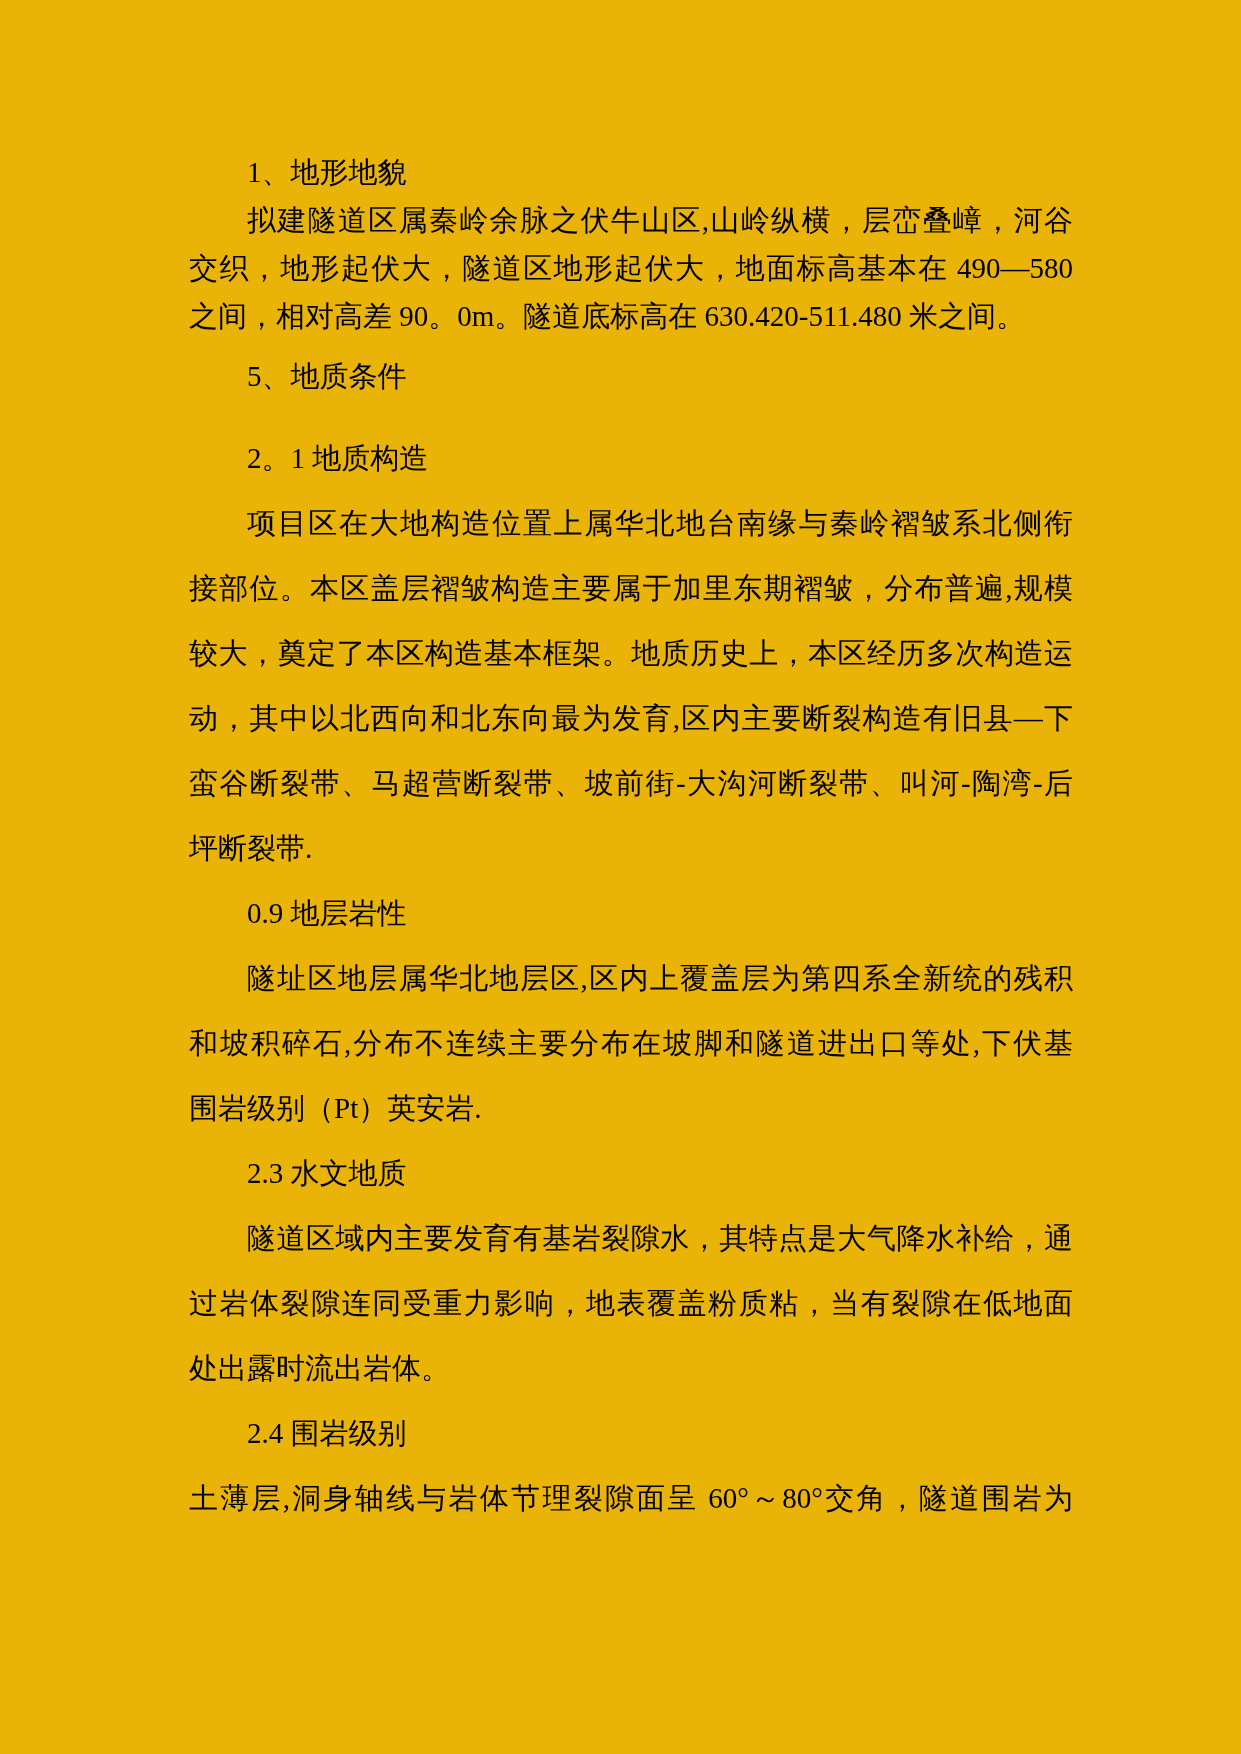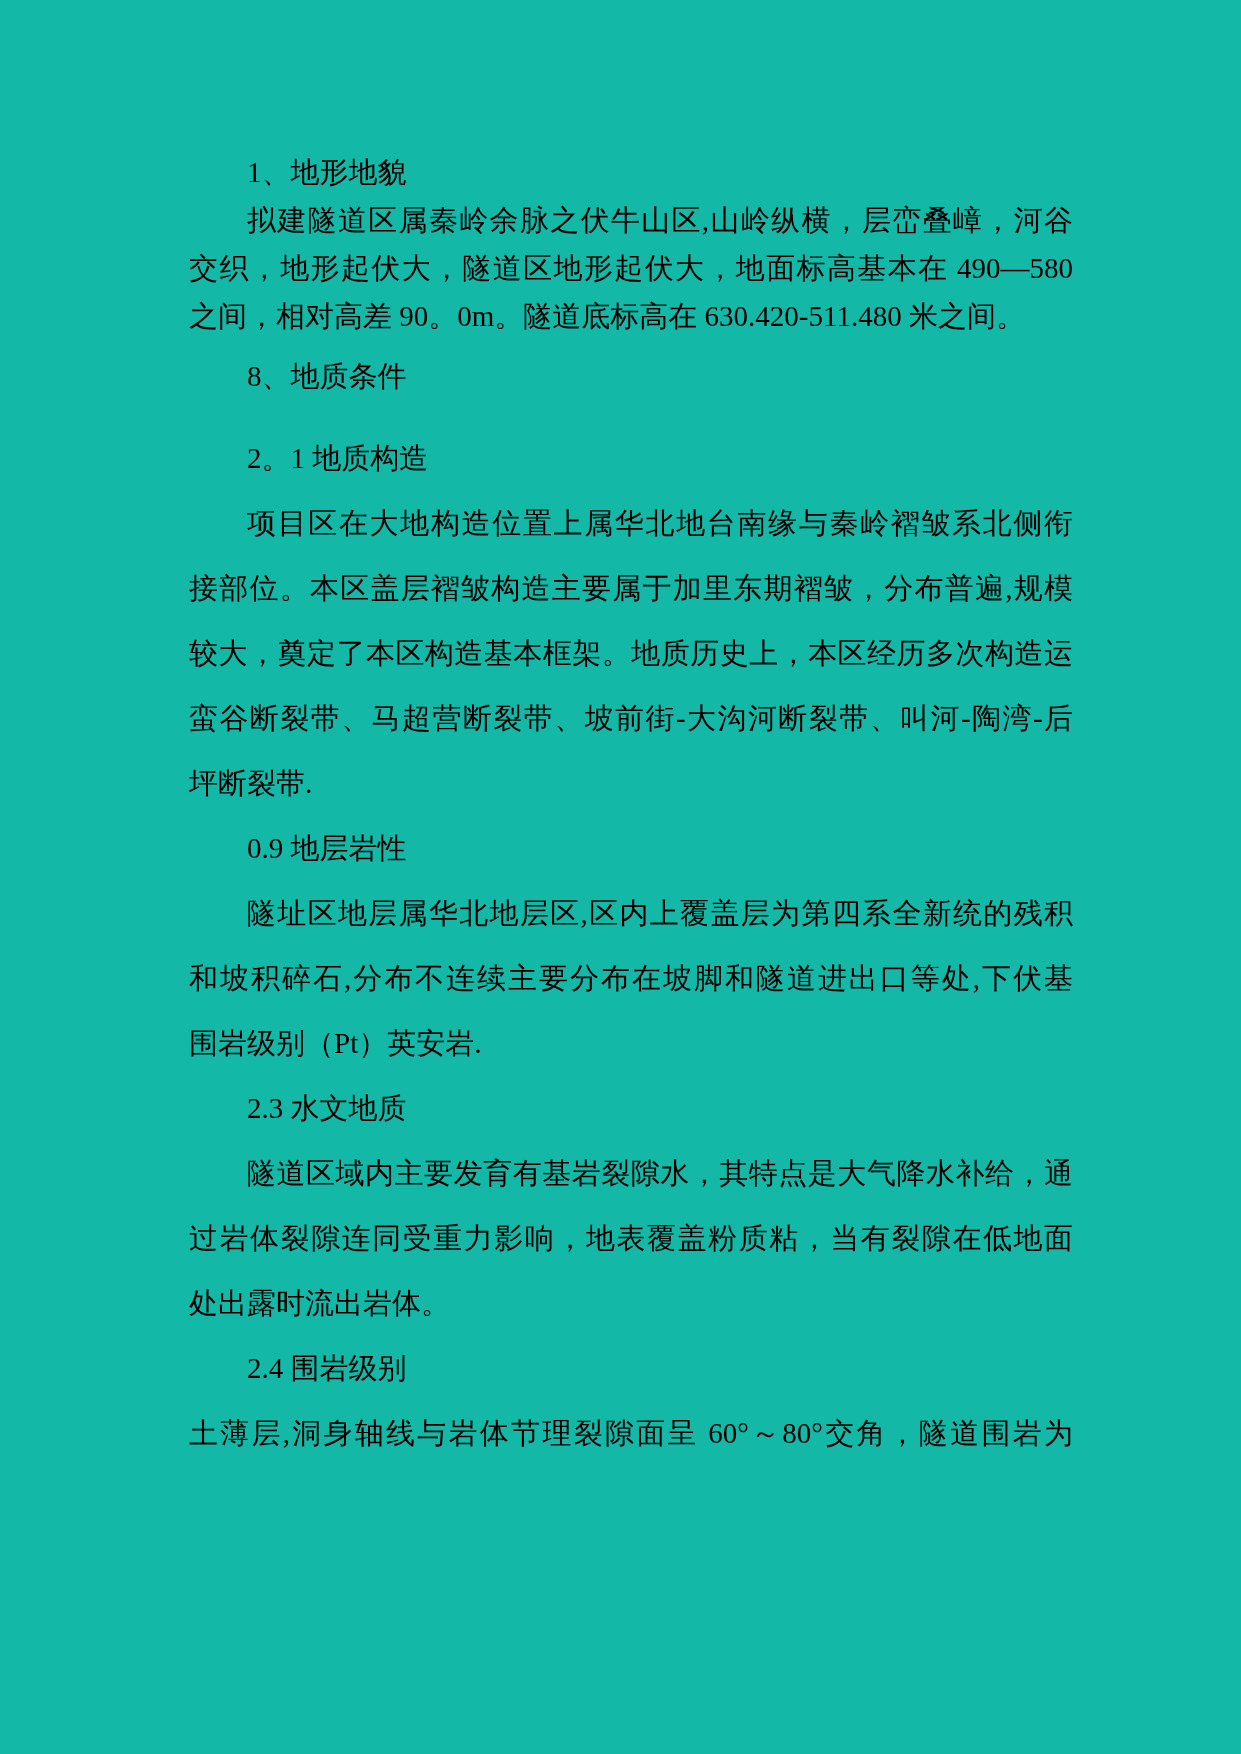--- a/index.html
+++ b/index.html
@@ -4,21 +4,21 @@
 <style>
   html, body {
     margin: 0;
     padding: 0;
     background: #ffffff;
   }
   .page {
     position: relative;
     width: 1241px;
     height: 1754px;
-    background: #14b8a6;
+    background: #eab308;
     overflow: hidden;
     font-family: "Liberation Serif", "DejaVu Serif", serif;
   }
   .content {
     position: absolute;
     left: 189px;
     top: 148px;
     width: 884px;
     color: #000000;
     font-size: 29px;
@@ -46,31 +46,32 @@
       <div class="line first lastline">1、地形地貌</div>
     </div>
 
     <div class="para tight">
       <div class="line first">拟建隧道区属秦岭余脉之伏牛山区,山岭纵横，层峦叠嶂，河谷</div>
       <div class="line">交织，地形起伏大，隧道区地形起伏大，地面标高基本在 490—580</div>
       <div class="line lastline">之间，相对高差 90。0m。隧道底标高在 630.420-511.480 米之间。</div>
     </div>
 
     <div class="para tight mt-sm">
-      <div class="line first lastline">8、地质条件</div>
+      <div class="line first lastline">5、地质条件</div>
     </div>
 
     <div class="para loose mt-md">
       <div class="line first lastline">2。1 地质构造</div>
     </div>
 
     <div class="para loose">
       <div class="line first">项目区在大地构造位置上属华北地台南缘与秦岭褶皱系北侧衔</div>
       <div class="line">接部位。本区盖层褶皱构造主要属于加里东期褶皱，分布普遍,规模</div>
       <div class="line">较大，奠定了本区构造基本框架。地质历史上，本区经历多次构造运</div>
+      <div class="line">动，其中以北西向和北东向最为发育,区内主要断裂构造有旧县—下</div>
       <div class="line">蛮谷断裂带、马超营断裂带、坡前街-大沟河断裂带、叫河-陶湾-后</div>
       <div class="line lastline">坪断裂带.</div>
     </div>
 
     <div class="para loose">
       <div class="line first lastline">0.9 地层岩性</div>
     </div>
 
     <div class="para loose">
       <div class="line first">隧址区地层属华北地层区,区内上覆盖层为第四系全新统的残积</div>

